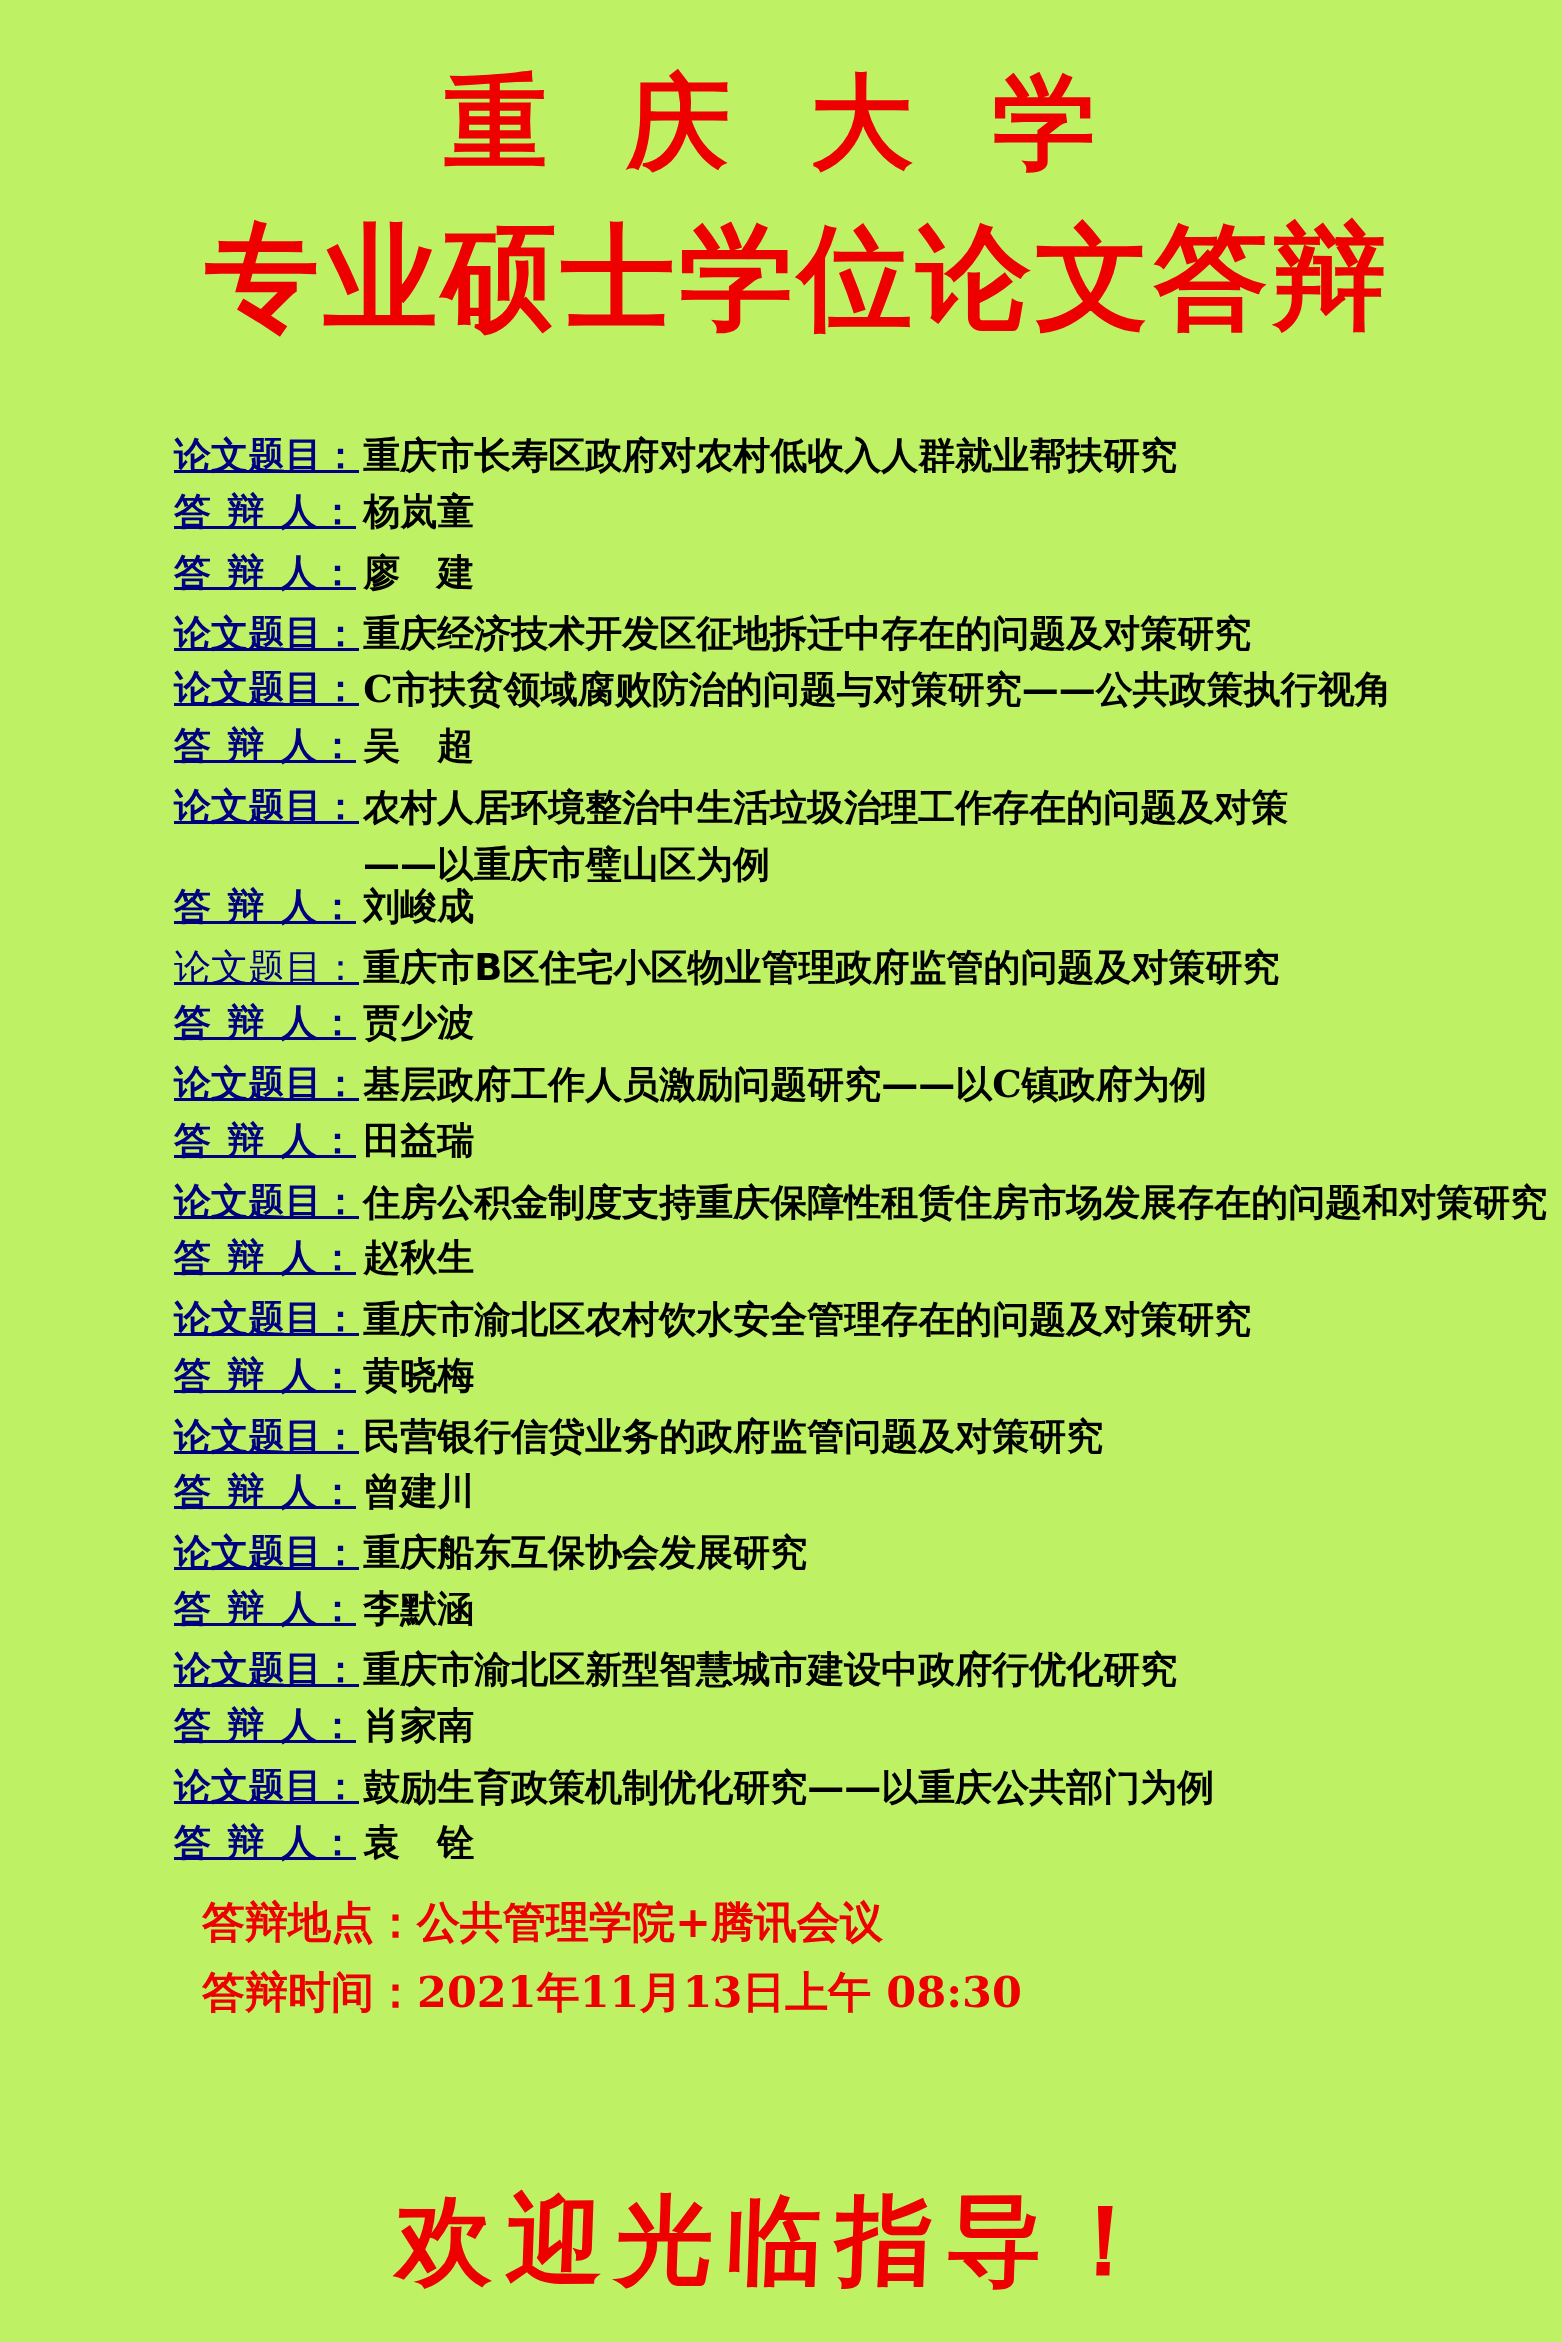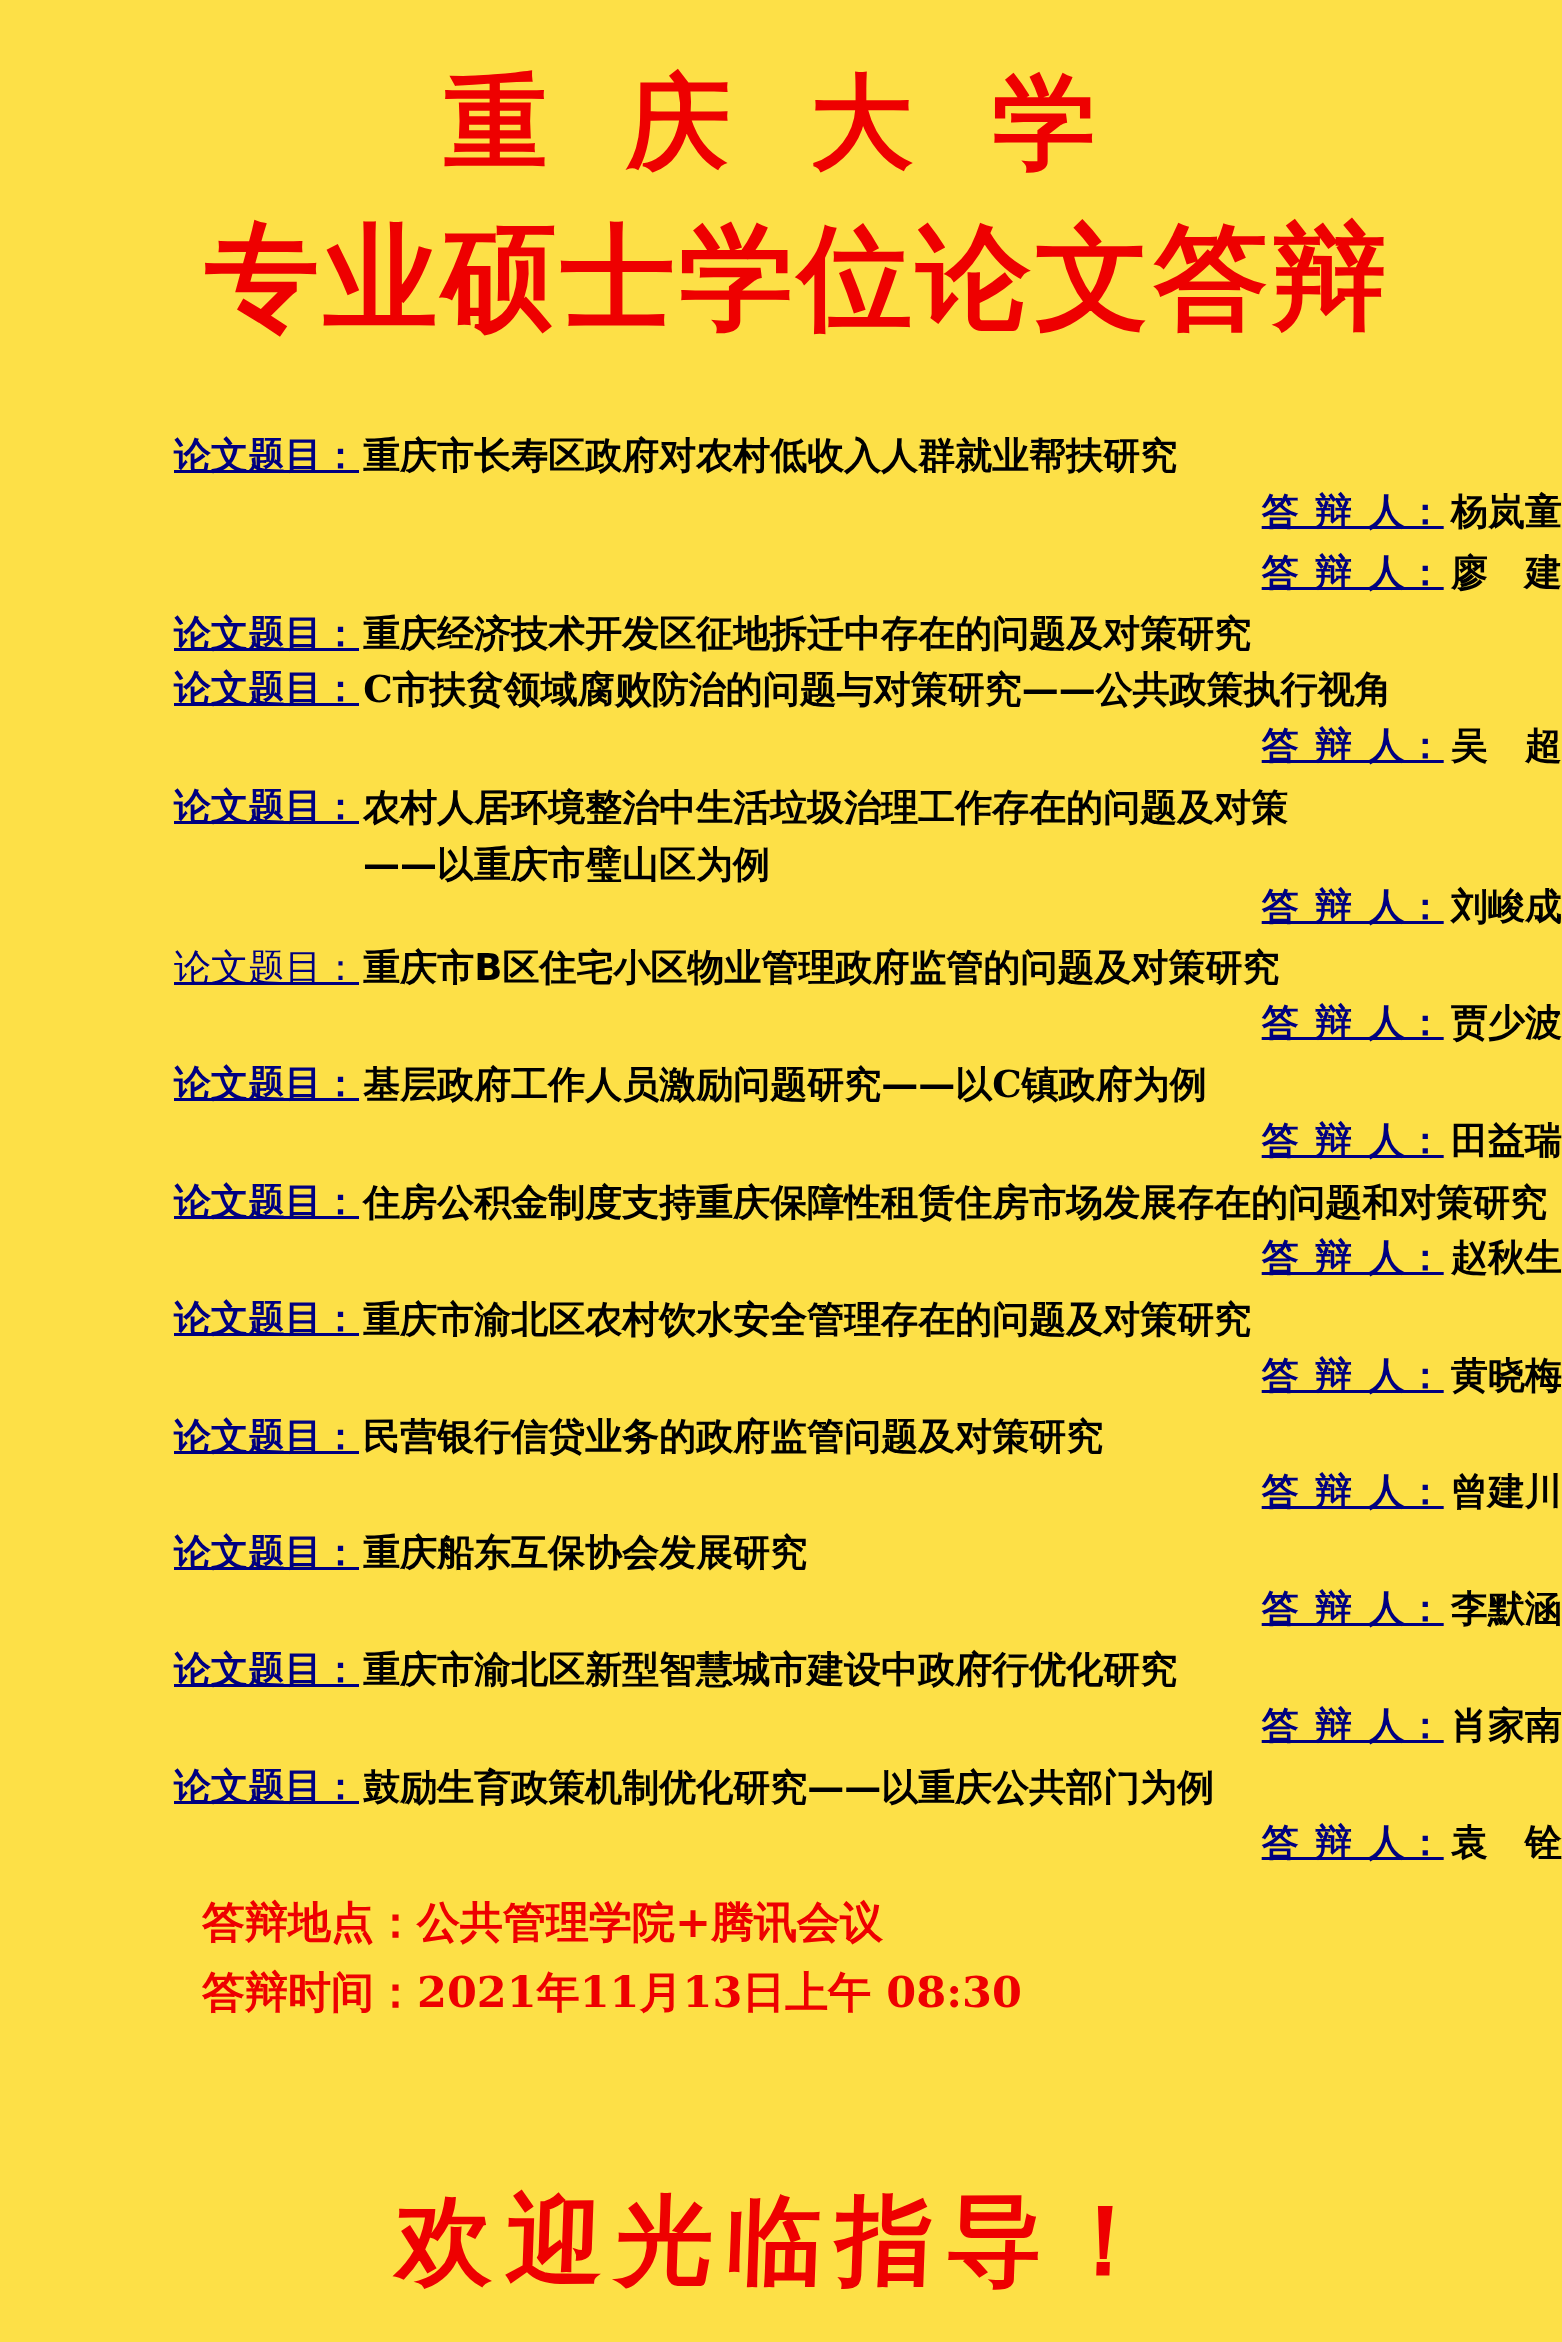--- a/index.html
+++ b/index.html
@@ -25,21 +25,21 @@
   .hdr1 { font-size: 103px; line-height: 1.35; letter-spacing: 22px; }
   .hdr2 { font-size: 114px; line-height: 1.35; letter-spacing: 4.6px; margin-top: 9.2px; padding-left: 34px; }
   
   .entries {
     margin: 81px 0 0 174px;
     font-size: 37px;
     color: var(--ink, #000000);
   }
   .row { line-height: 40px; white-space: nowrap; }
   .thesis-row { margin-bottom: 15.6px; }
-  .defender-row { margin-bottom: 21px; text-align: right; }
+  .defender-row { margin-bottom: 21px; }
   .continuation { padding-left: 189px; margin-bottom: 3px; }
   .label {
     display: inline-block;
     width: 182px;
     text-align-last: justify;
     -moz-text-align-last: justify;
     color: var(--navy, #000080);
     font-weight: bold;
     font-family: "DejaVu Sans", sans-serif;
     vertical-align: top;
@@ -76,21 +76,21 @@
     font-weight: bold;
     font-size: 97px;
     letter-spacing: 13px;
     transform: skewX(-2deg);
     white-space: nowrap;
   }
 </style>
 </head>
 <body>
 
-<div id="page" style="--accent: #ee0000; --navy: #000080; --ink: #000000; background: #fde047;">
+<div id="page" style="--accent: #ee0000; --navy: #000080; --ink: #000000; background: #bef264;">
 
   <h1 class="hdr hdr1">重 庆 大 学</h1>
 
   <h2 class="hdr hdr2">专业硕士学位论文答辩</h2>
 
   <div class="entries">
     <div class="entry">
       <div class="row thesis-row">
         <span class="label">论文题目：</span><span class="title hei">重庆市长寿区政府对农村低收入人群就业帮扶研究</span>
       </div>

